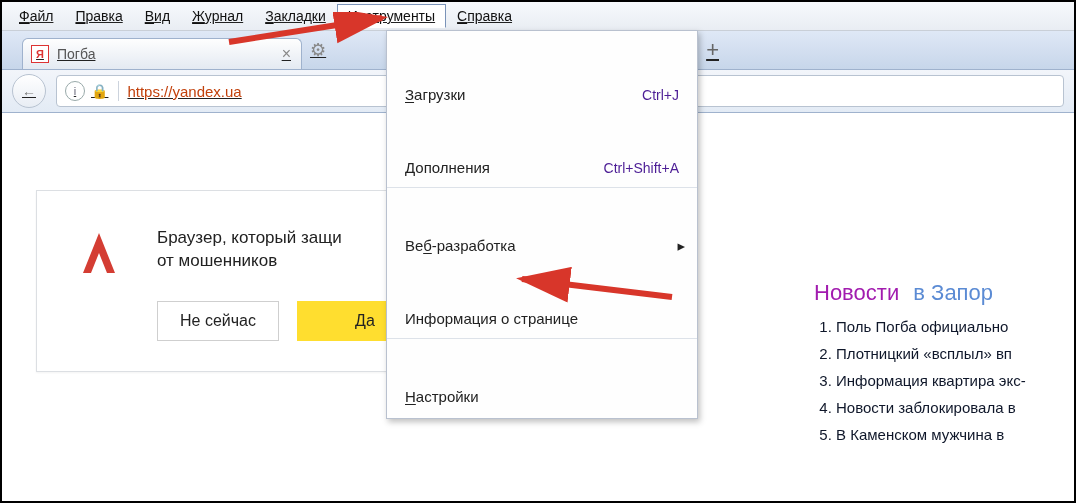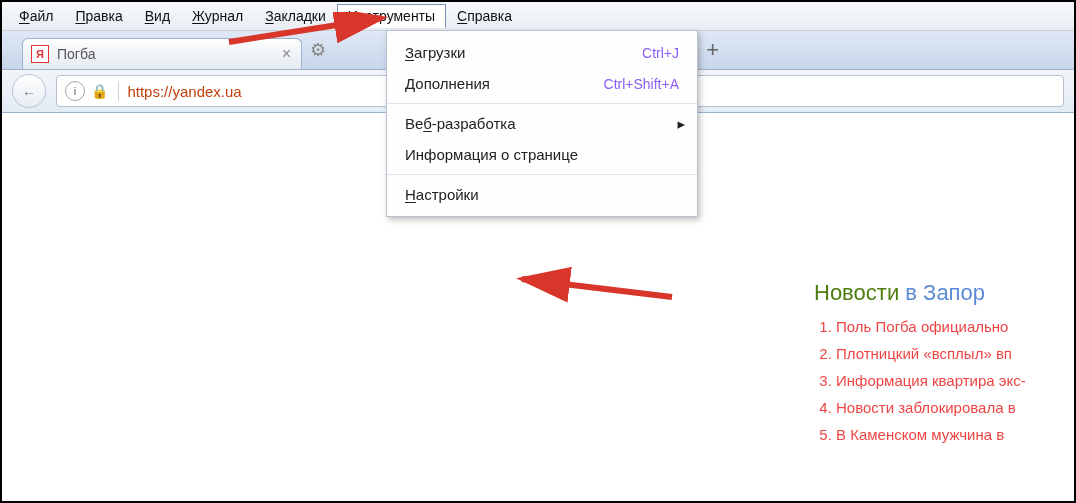--- a/index.html
+++ b/index.html
@@ -1,16 +1,16 @@
 <!DOCTYPE html>
 <html><head>
 <meta charset="utf-8">
 <style>
   html,body{margin:0;padding:0;font-family:Arial,Helvetica,sans-serif;font-size:14px;color:#222;}
-  .window{width:1076px;height:503px;border:2px solid #000;box-sizing:border-box;position:relative;overflow:hidden;background:#fff;}
+  .window{width:1076px;height:503px;border:2px solid #000;box-sizing:border-box;position:relative;overflow:hidden;background:#fff;text-decoration:underline;}
   
   .menubar{height:28px;background:linear-gradient(#f7f9fc,#e9edf3);border-bottom:1px solid #c9cfd7;display:flex;align-items:center;padding:0 6px;position:relative;z-index:5;}
   .menu-item{padding:3px 10px;cursor:default;border:1px solid transparent;color:#111;}
   .menu-item.selected{background:#fff;border:1px solid #7a93b8;border-bottom:1px solid #fff;}
   .ul-first{text-decoration:underline;text-underline-offset:2px;}
   
   .tabstrip{height:38px;background:linear-gradient(#dfe8f6,#c7d6ea);border-bottom:1px solid #9fb2cd;display:flex;align-items:flex-end;padding-left:20px;position:relative;z-index:3;}
   .tab{display:flex;align-items:center;background:linear-gradient(#fefefe,#e4eaf2);border:1px solid #9fb2cd;border-bottom:none;border-radius:6px 6px 0 0;height:30px;padding:0 10px 0 8px;min-width:260px;color:#555;}
   .tab .favicon{width:16px;height:16px;margin-right:8px;border:1px solid #d33;display:flex;align-items:center;justify-content:center;font-weight:bold;color:#d33;font-size:11px;background:#fff;}
   .tab .title{flex:1;}
@@ -31,28 +31,28 @@
   .card{position:absolute;left:34px;top:80px;width:470px;height:180px;border:1px solid #dcdfe3;background:#fff;box-shadow:0 1px 2px rgba(0,0,0,.05);} 
   .card-logo{position:absolute;left:34px;top:34px;width:56px;height:56px;}
   .card-logo svg{width:56px;height:56px;}
   .card-text{position:absolute;left:120px;top:36px;font-size:17px;color:#222;line-height:1.35;}
   .card-btns{position:absolute;left:120px;top:110px;display:flex;gap:18px;}
   .btn{height:38px;padding:0 22px;border:1px solid #cfcfcf;background:#fff;font-size:16px;display:flex;align-items:center;cursor:default;}
   .btn.primary{background:#ffde2f;border-color:#ffde2f;font-weight:500;min-width:90px;justify-content:center;}
   
   .news{position:absolute;right:0;top:170px;width:260px;}
   .news-head{font-size:22px;margin-bottom:12px;}
-  .nh-a{color:#4d7c0f;}
-  .nh-b{color:#5b8bd4;}
+  .nh-a{color:#a21caf;}
+  .nh-b{color:#5b8bd4;margin-left:8px;}
   .news ol{margin:0;padding-left:22px;}
-  .news li{font-size:15px;color:#ef4444;margin:10px 0;white-space:nowrap;}
+  .news li{font-size:15px;color:#0f172a;margin:10px 0;white-space:nowrap;}
   
   .dropdown{position:absolute;left:384px;top:28px;width:310px;background:#fefefe;border:1px solid #b9c1cf;box-shadow:2px 3px 6px rgba(0,0,0,.25);z-index:20;padding:6px 0;}
-  .dd-item{padding:7px 18px;color:#222;font-size:15px;display:flex;align-items:center;position:relative;}
-  .dd-item .shortcut{margin-left:auto;color:#8b5cf6;font-size:14px;}
+  .dd-item{padding:7px 18px;color:#222;font-size:15px;display:flex;align-items:center;position:relative;margin-top:42px;}
+  .dd-item .shortcut{margin-left:auto;color:#4c1d95;font-size:14px;}
   .dd-item .sub-arrow{position:absolute;right:12px;color:#222;}
   .dd-sep{height:1px;background:#dde2e9;margin:4px 0;}
   
   .arrow{position:absolute;z-index:30;}
 </style>
 </head>
 <body>
 
 <div class="window">
 
@@ -83,20 +83,35 @@
     <div class="url-field">
       <span class="url-info">i</span>
       <span class="url-lock">🔒</span>
       <span class="url-sep"></span>
       <span class="url-text">https://yandex.ua</span>
     </div>
   </div>
 
   <div class="content">
 
+    <div class="card">
+      <div class="card-logo">
+        <svg viewBox="0 0 56 56">
+            <path d="M28 8 L12 48 L20 48 L28 28 L36 48 L44 48 Z" fill="#d43d33"></path>
+          </svg>
+      </div>
+      <div class="card-text">
+        <span>Браузер, который защи</span><br>
+        <span>от мошенников</span>
+      </div>
+      <div class="card-btns">
+        <div class="btn">Не сейчас</div>
+        <div class="btn primary">Да</div>
+      </div>
+    </div>
 
     <div class="news">
       <div class="news-head">
         <span class="nh-a">Новости</span>
         <span class="nh-b">в Запор</span>
       </div>
       <ol>
         <li>Поль Погба официально</li>
         <li>Плотницкий «всплыл» вп</li>
         <li>Информация квартира экс-</li>

